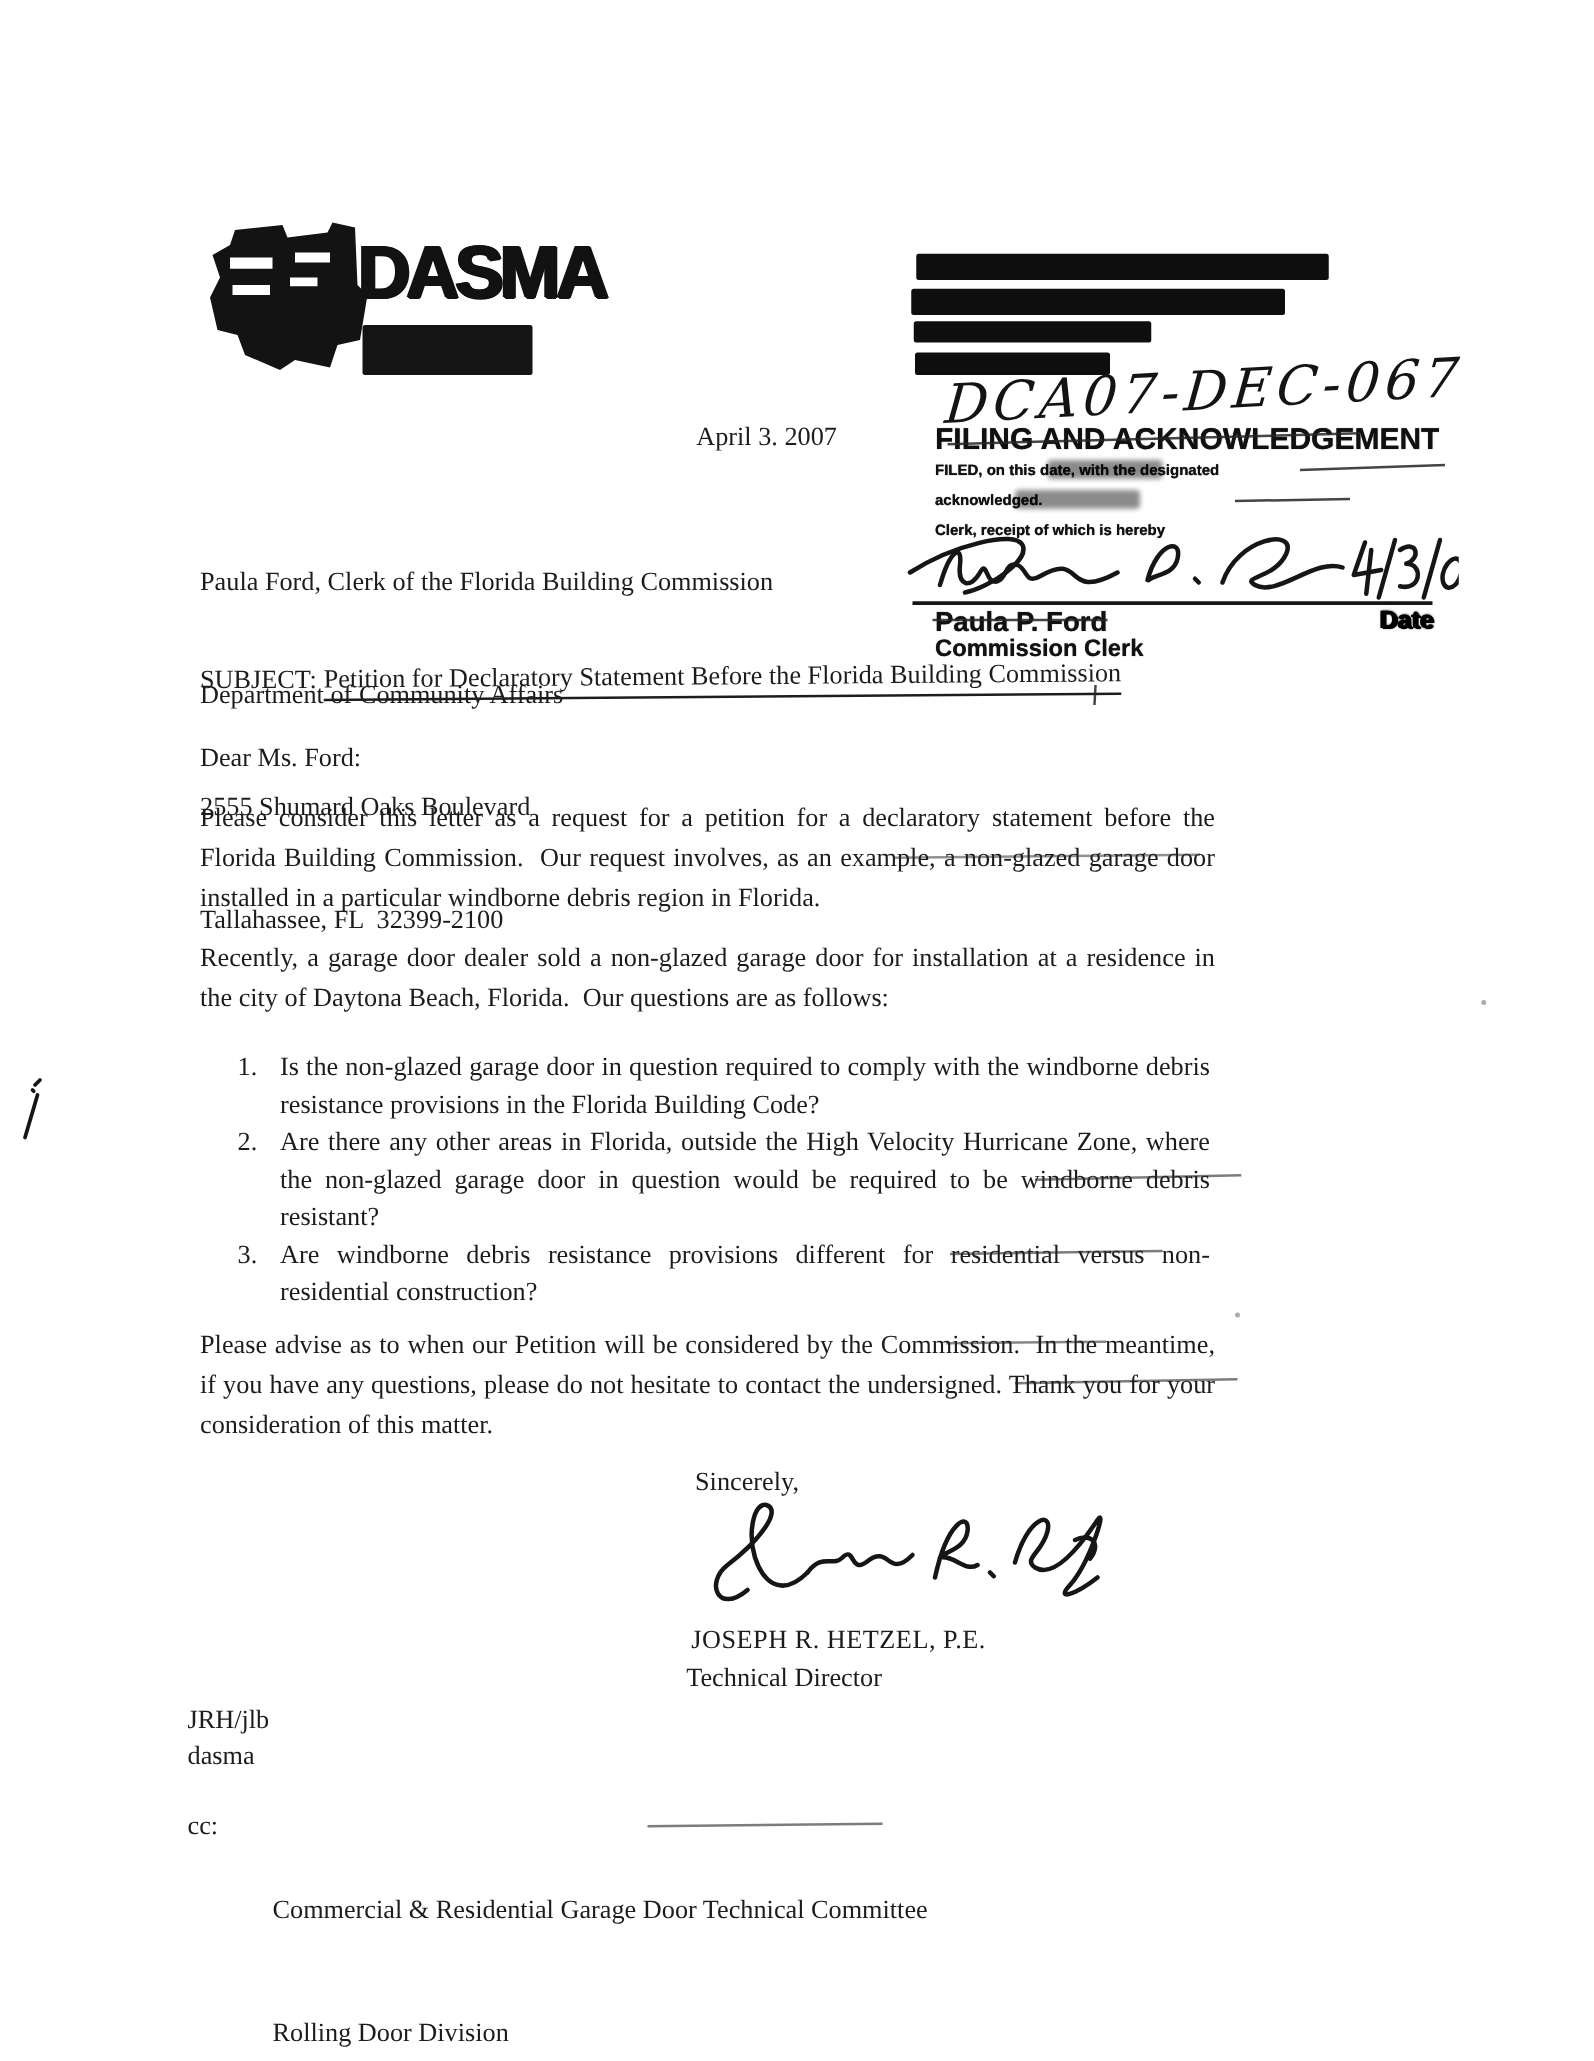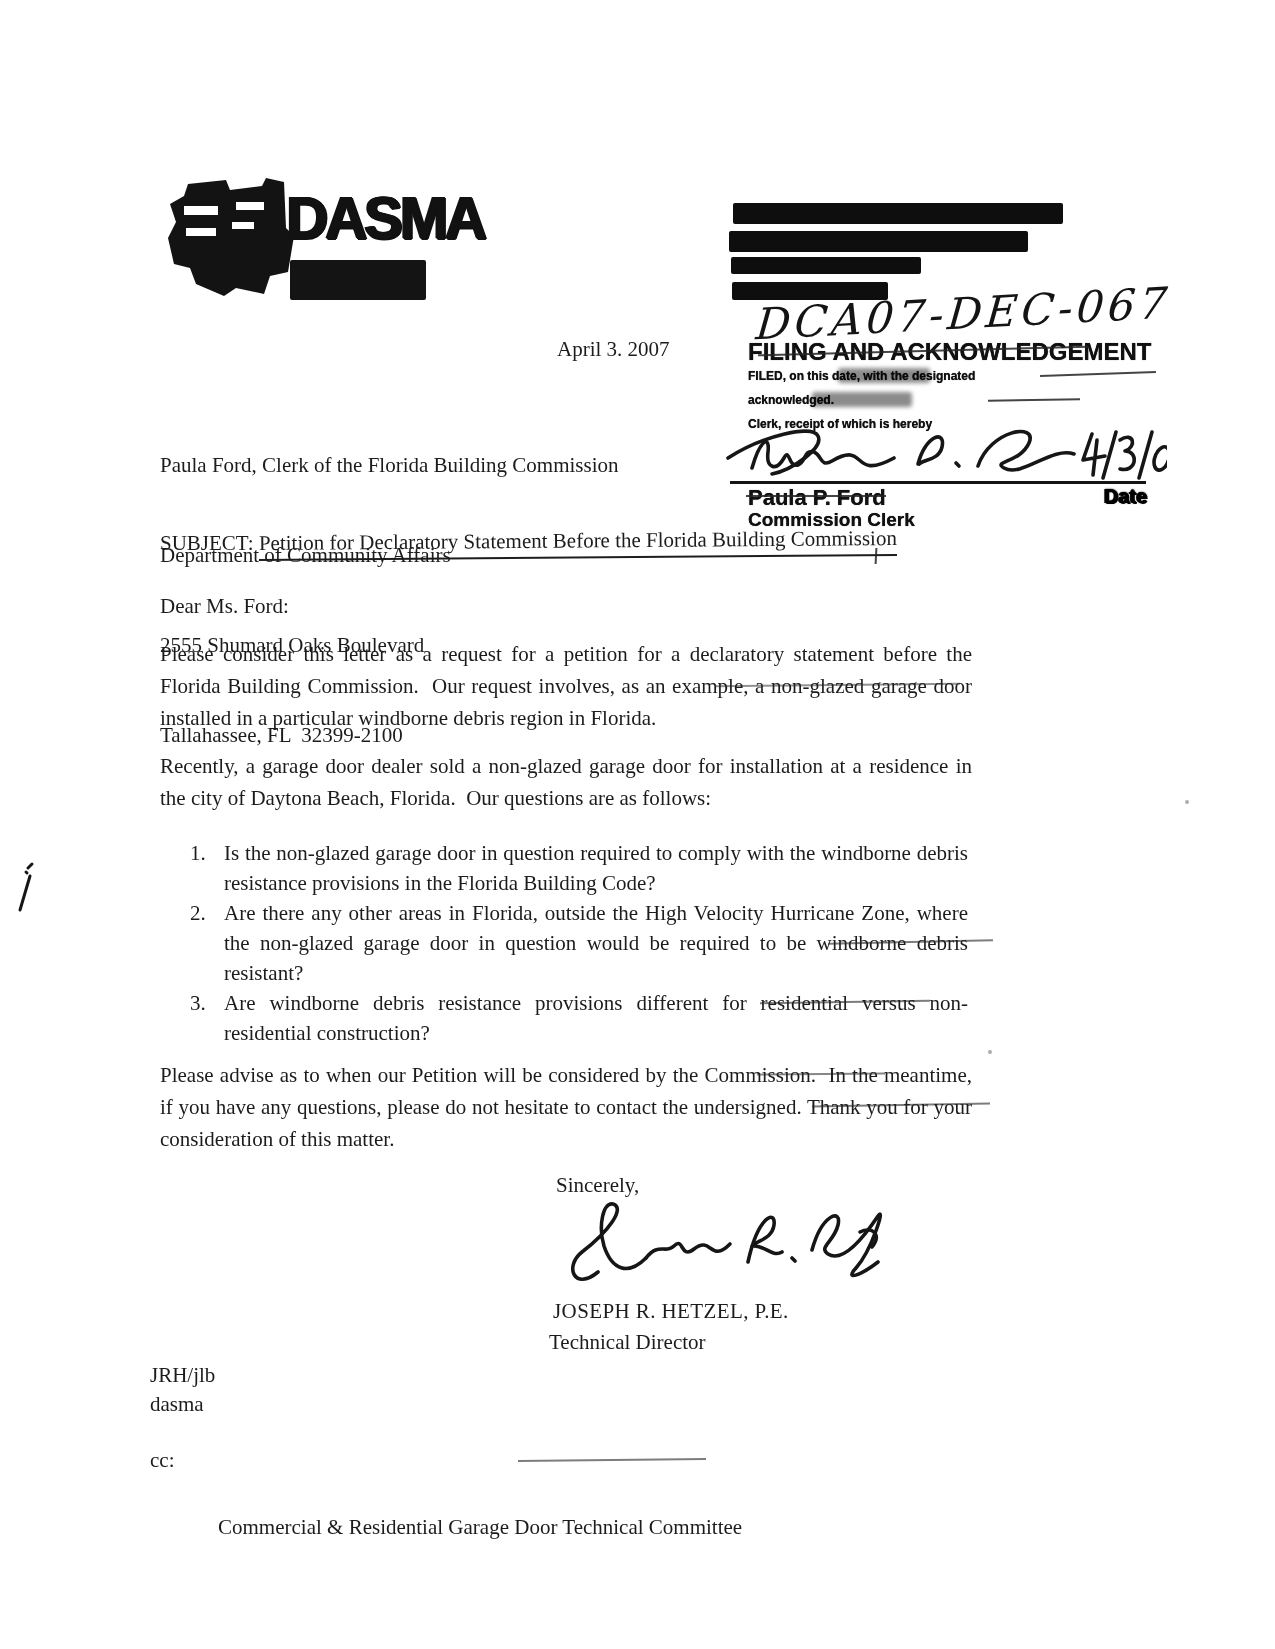--- a/index.html
+++ b/index.html
@@ -163,20 +163,21 @@
   </svg>
   <div class="txt signer-name">JOSEPH R. HETZEL, P.E.</div>
   <div class="txt signer-title">Technical Director</div>
 
   <div class="txt initials">JRH/jlb</div>
   <div class="txt orgline">dasma</div>
 
   <div class="txt cc-label">cc:</div>
   <div class="txt cc-items">
     <div>Commercial &amp; Residential Garage Door Technical Committee</div>
+    <div>Rolling Door Division</div>
     
   </div>
 
   <div class="artifact" style="left:758px;top:350px;width:330px;transform:rotate(-1.5deg);"></div>
   <div class="smudge" style="left:838px;top:368px;width:92px;height:15px;"></div>
   <div class="artifact" style="left:1040px;top:373px;width:116px;transform:rotate(-2deg);"></div>
   <div class="smudge" style="left:812px;top:392px;width:100px;height:15px;"></div>
   <div class="artifact" style="left:988px;top:399px;width:92px;transform:rotate(-1deg);"></div>
   <div class="artifact" style="left:746px;top:495px;width:140px;"></div>
   <div class="artifact" style="left:875px;top:548px;width:2px;height:16px;transform:rotate(3deg);"></div>

